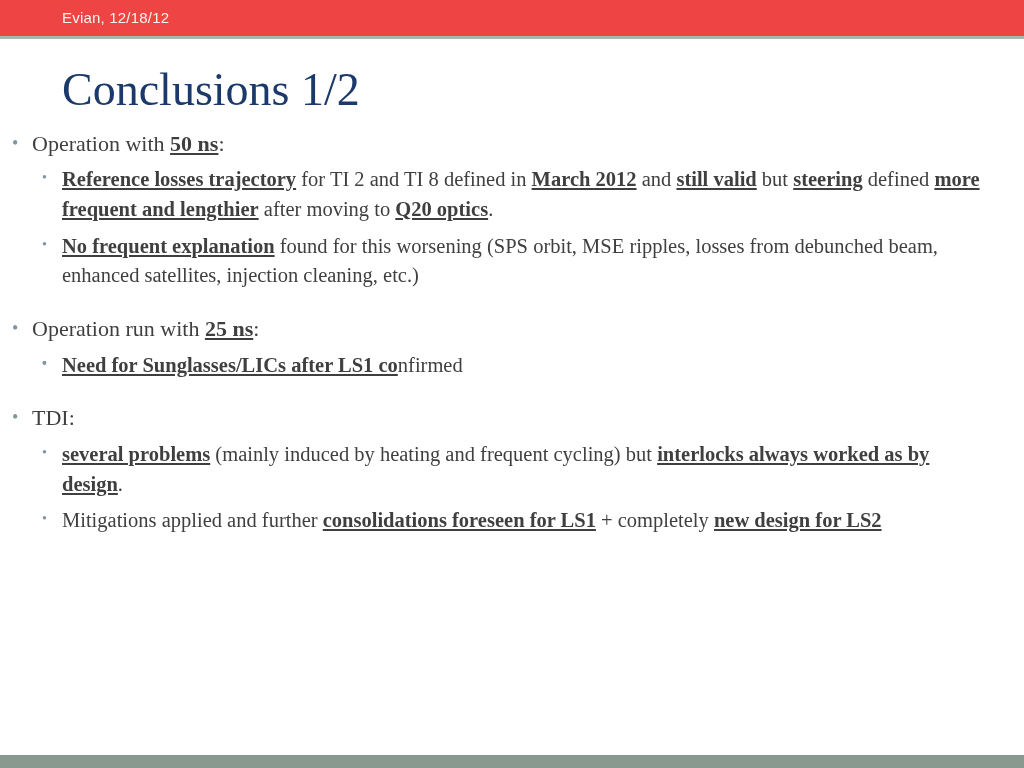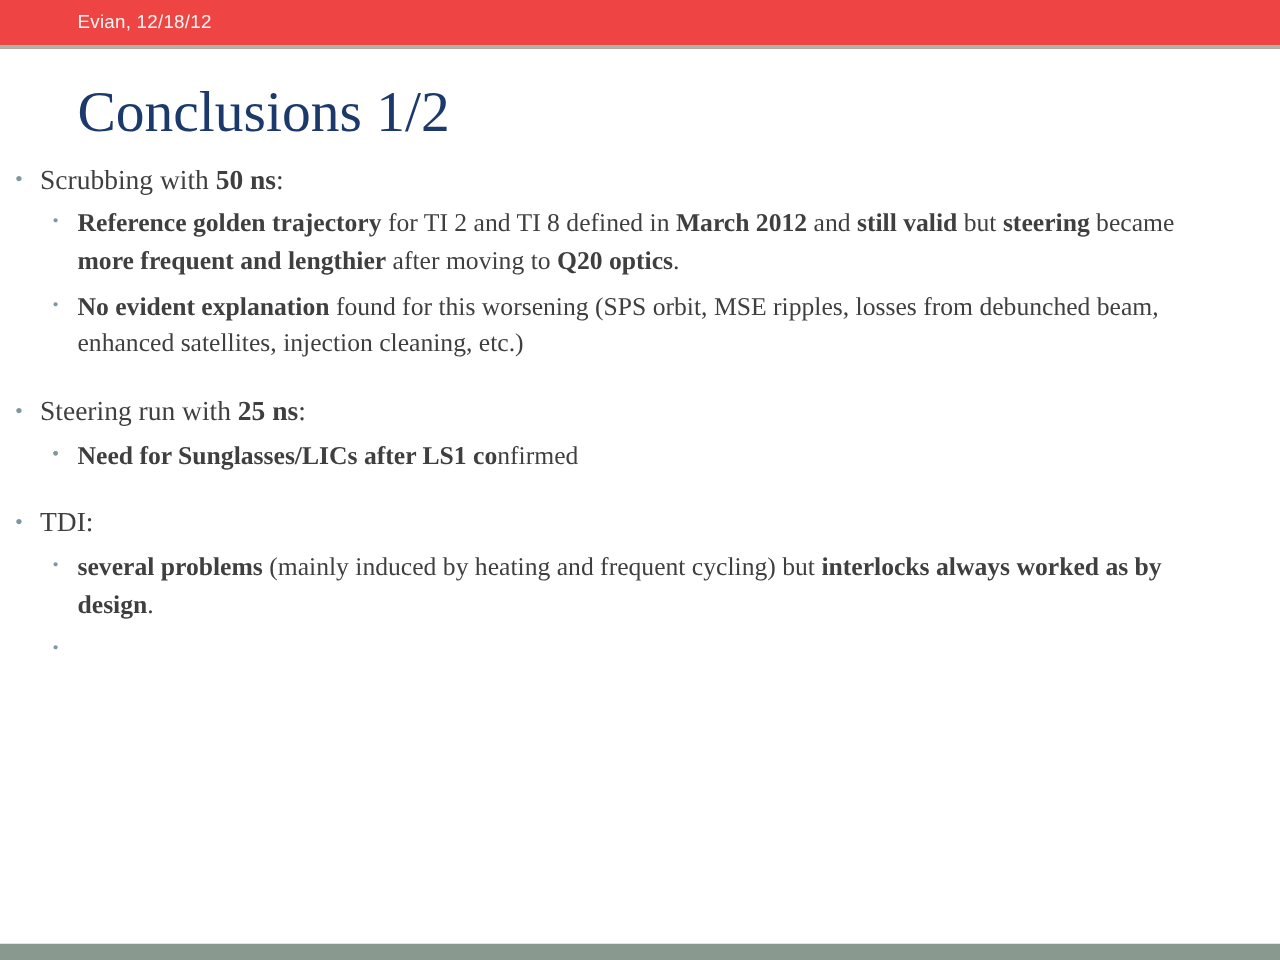--- a/index.html
+++ b/index.html
@@ -51,21 +51,21 @@
   .bullet-list { }
   .bullet-item {
     position: relative;
     color: #3f3f3f;
   }
   .bullet-item .dot {
     position: absolute;
     left: 0;
     color: #8097a2;
   }
-  .bullet-item .txt b { font-weight: bold; }
+  .bullet-item .txt b { font-weight: bold; text-decoration: underline; }
   .level-1 {
     font-size: 22px;
     line-height: 1.3;
     padding-left: 20px;
     margin-top: 24px;
   }
   .level-1 .dot { top: 2px; font-size: 18px; }
   .level-2 {
     font-size: 20.5px;
     line-height: 1.45;
@@ -80,28 +80,28 @@
 <body>
 
 <div class="slide">
   <div class="top-bar">
     <span class="date">Evian, 12/18/12</span>
   </div>
 
   <div class="content">
     <h1 class="page-title">Conclusions 1/2</h1>
     <div class="bullet-list">
-        <div class="bullet-item level-1 group-start"><span class="dot">•</span><span class="txt"><span>Scrubbing with </span><b>50 ns</b><span>:</span></span></div>
-        <div class="bullet-item level-2"><span class="dot">•</span><span class="txt"><b>Reference golden trajectory</b><span> for TI 2 and TI 8 defined in </span><b>March 2012</b><span> and </span><b>still valid</b><span> but </span><b>steering</b><span> became </span><b>more frequent and lengthier</b><span> after moving to </span><b>Q20 optics</b><span>.</span></span></div>
-        <div class="bullet-item level-2"><span class="dot">•</span><span class="txt"><b>No evident explanation</b><span> found for this worsening (SPS orbit, MSE ripples, losses from debunched beam, enhanced satellites, injection cleaning, etc.)</span></span></div>
-        <div class="bullet-item level-1 group-start"><span class="dot">•</span><span class="txt"><span>Steering run with </span><b>25 ns</b><span>:</span></span></div>
+        <div class="bullet-item level-1 group-start"><span class="dot">•</span><span class="txt"><span>Operation with </span><b>50 ns</b><span>:</span></span></div>
+        <div class="bullet-item level-2"><span class="dot">•</span><span class="txt"><b>Reference losses trajectory</b><span> for TI 2 and TI 8 defined in </span><b>March 2012</b><span> and </span><b>still valid</b><span> but </span><b>steering</b><span> defined </span><b>more frequent and lengthier</b><span> after moving to </span><b>Q20 optics</b><span>.</span></span></div>
+        <div class="bullet-item level-2"><span class="dot">•</span><span class="txt"><b>No frequent explanation</b><span> found for this worsening (SPS orbit, MSE ripples, losses from debunched beam, enhanced satellites, injection cleaning, etc.)</span></span></div>
+        <div class="bullet-item level-1 group-start"><span class="dot">•</span><span class="txt"><span>Operation run with </span><b>25 ns</b><span>:</span></span></div>
         <div class="bullet-item level-2"><span class="dot">•</span></div>
         <div class="bullet-item level-2"><span class="dot">•</span></div>
         <div class="bullet-item level-2"><span class="dot">•</span></div>
         <div class="bullet-item level-2"><span class="dot">•</span><span class="txt"><b>Need for Sunglasses/LICs after LS1 co</b><span>nfirmed</span></span></div>
         <div class="bullet-item level-1 group-start"><span class="dot">•</span><span class="txt"><span>TDI:</span></span></div>
         <div class="bullet-item level-2"><span class="dot">•</span><span class="txt"><b>several problems</b><span> (mainly induced by heating and frequent cycling) but </span><b>interlocks always worked as by design</b><span>.</span></span></div>
-        <div class="bullet-item level-2"><span class="dot">•</span></div>
+        <div class="bullet-item level-2"><span class="dot">•</span><span class="txt"><span>Mitigations applied and further </span><b>consolidations foreseen for LS1</b><span> + completely </span><b>new design for LS2</b></span></div>
       </div>
   </div>
 
   <div class="bottom-bar"></div>
 </div>
 
 </body></html>

